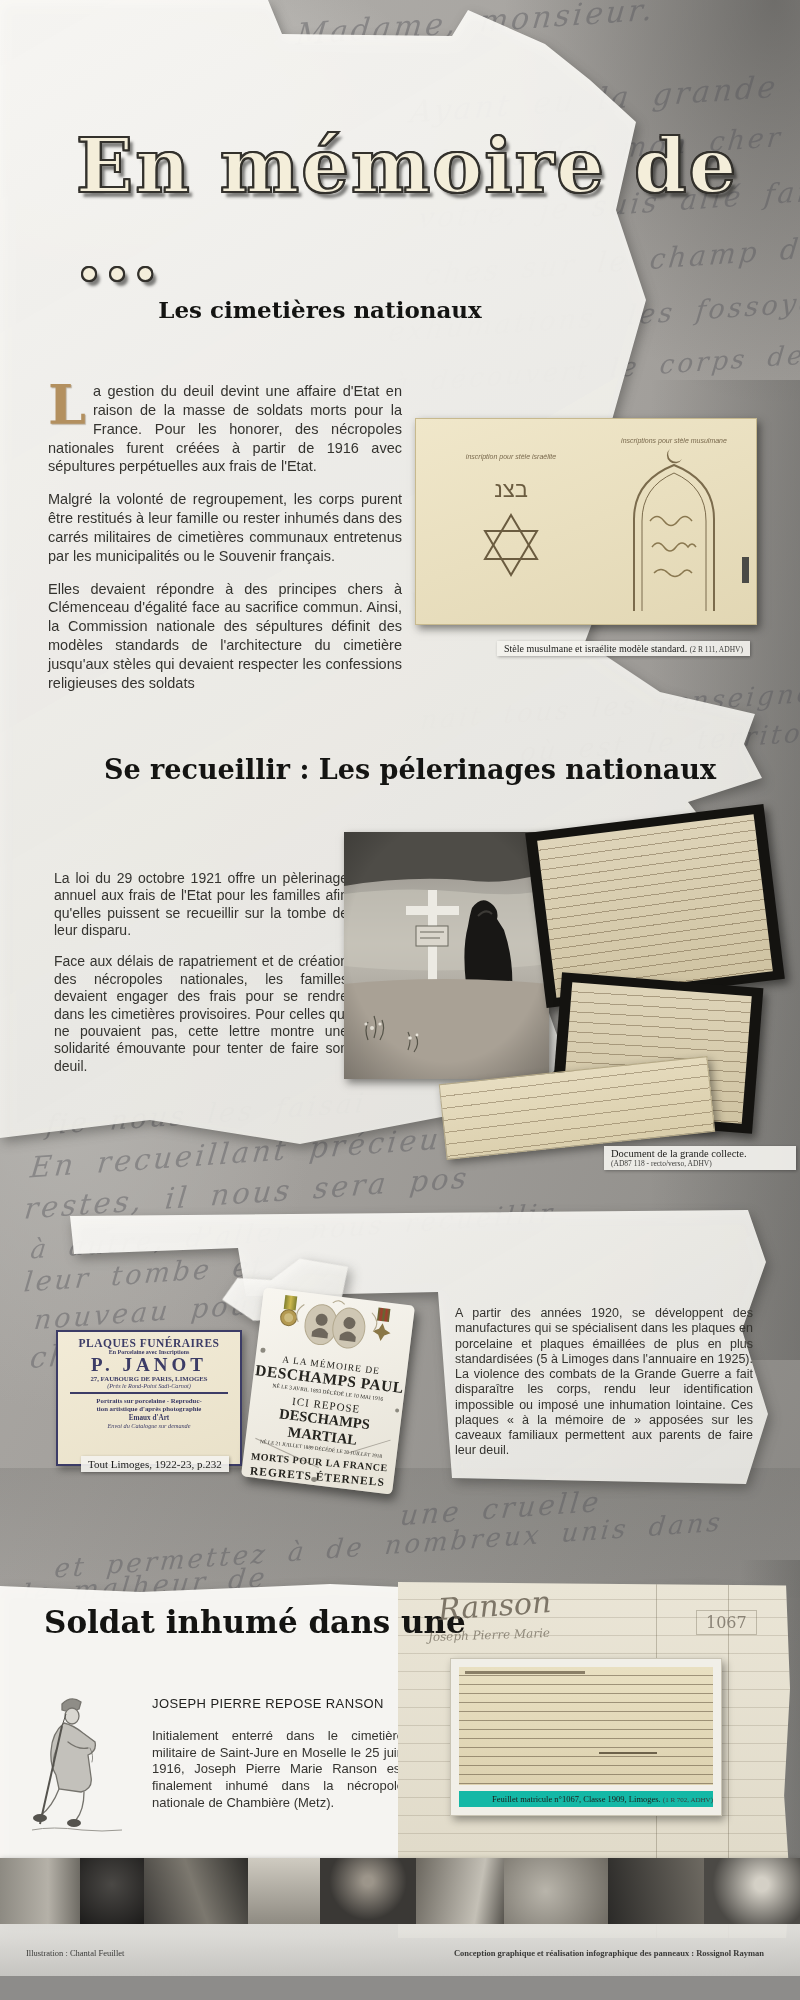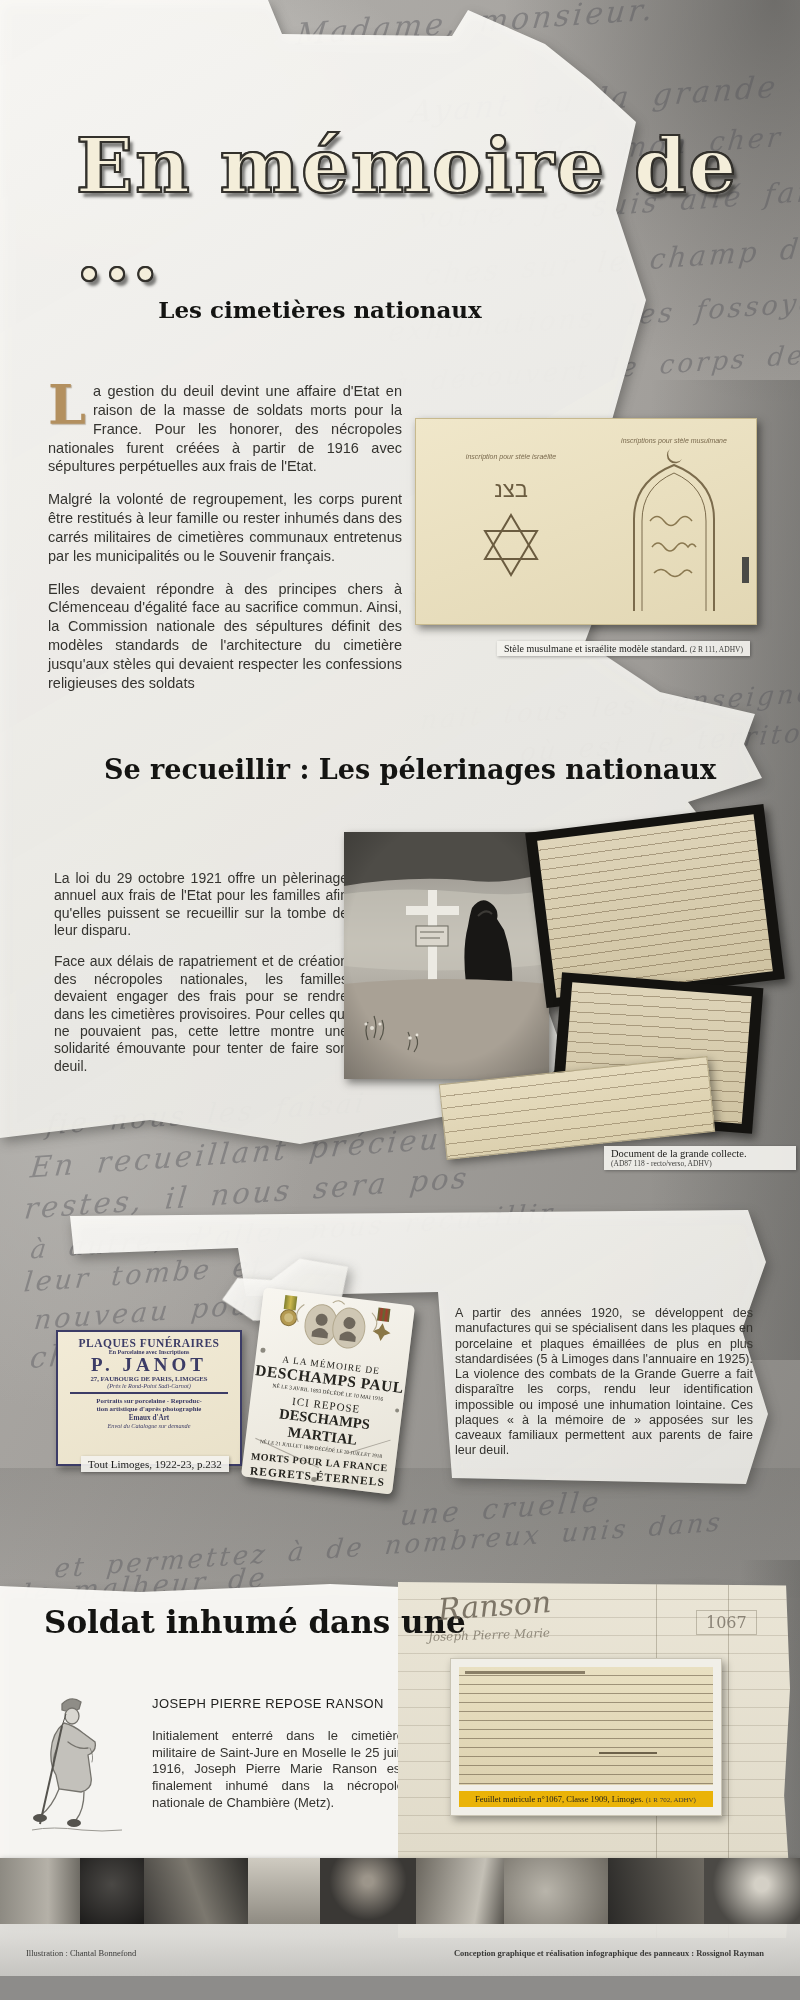--- a/index.html
+++ b/index.html
@@ -305,36 +305,36 @@
   <div class="script" style="left:428px;top:1628px;font-size:12px;transform:rotate(-2deg);color:rgba(106,98,84,.7);">Joseph Pierre Marie</div>
   <div class="serif" style="position:absolute;z-index:6;left:696px;top:1610px;font-size:16px;color:#8a8376;border:1px solid rgba(110,100,80,.35);padding:2px 9px;">1067</div>
 
   <div style="position:absolute;z-index:6;left:450px;top:1658px;width:254px;background:#f1efe8;padding:8px;
               box-shadow:3px 4px 8px rgba(20,20,18,.4);border:1px solid #c9c4b4;">
     <div style="position:relative;height:118px;
                 background-image:repeating-linear-gradient(to bottom,rgba(0,0,0,0) 0 8px,rgba(70,55,35,.45) 8px 9px),linear-gradient(#e9e0c2,#ddd2b0);">
       <div style="position:absolute;left:6px;top:4px;width:120px;height:3px;background:rgba(60,48,30,.55);"></div>
       <div style="position:absolute;left:55%;top:72%;width:58px;height:2px;background:rgba(60,48,30,.7);"></div>
     </div>
-    <div style="margin-top:6px;background:#eab308;text-align:left;padding:3px 16px;font-family:'Liberation Serif',serif;font-size:8.5px;color:#1c1c1a;white-space:nowrap;">
+    <div style="margin-top:6px;background:#14b8a6;text-align:right;padding:3px 0;font-family:'Liberation Serif',serif;font-size:8.5px;color:#1c1c1a;white-space:nowrap;">
       <span>Feuillet matricule n°1067, Classe 1909, Limoges.</span>
       <span style="font-size:7px;color:#3c3c3a;">(1 R 702, ADHV)</span>
     </div>
   </div>
 
   <div style="position:absolute;z-index:7;left:0;top:1858px;width:800px;height:66px;display:flex;box-shadow:0 2px 6px rgba(20,20,18,.4);">
     <div class="strip-seg" style="width:10%;background:linear-gradient(90deg,#8d8a82,#b5b1a8 60%,#6e6b64);"></div>
     <div class="strip-seg" style="width:8%;background:radial-gradient(circle at 50% 40%,#4a4845,#1c1b1a);"></div>
     <div class="strip-seg" style="width:13%;background:linear-gradient(70deg,#3d3b38,#7c786f 50%,#2e2d2a);"></div>
     <div class="strip-seg" style="width:9%;background:linear-gradient(#cfcbc1,#8f8b82);"></div>
     <div class="strip-seg" style="width:12%;background:radial-gradient(circle at 50% 35%,#9c958a 8%,#3a3835 60%);"></div>
     <div class="strip-seg" style="width:11%;background:linear-gradient(100deg,#6b675f,#c4c0b6 70%,#55524c);"></div>
     <div class="strip-seg" style="width:13%;background:radial-gradient(circle at 40% 50%,#b9b5ab,#6f6b63);"></div>
     <div class="strip-seg" style="width:12%;background:linear-gradient(80deg,#2b2a28,#6e6a62);"></div>
     <div class="strip-seg" style="width:12%;background:radial-gradient(circle at 60% 40%,#d4d0c6 10%,#4b4945 70%);"></div>
   </div>
 
   <div style="position:absolute;z-index:8;left:0;top:1924px;width:800px;height:52px;background:linear-gradient(rgba(232,231,227,.92),rgba(201,200,196,.92));"></div>
-  <div class="footer-text" style="left:26px;top:1948px;">Illustration : Chantal Bonnefond</div>
+  <div class="footer-text" style="left:26px;top:1948px;">Illustration : Chantal Feuillet</div>
   <div class="footer-text" style="right:36px;top:1948px;font-weight:bold;">Conception graphique et réalisation infographique des panneaux : Rossignol Rayman</div>
   <div style="position:absolute;z-index:8;left:0;top:1976px;width:800px;height:24px;background:#8d8c8a;"></div>
 
 </div>
 
 </body></html>

